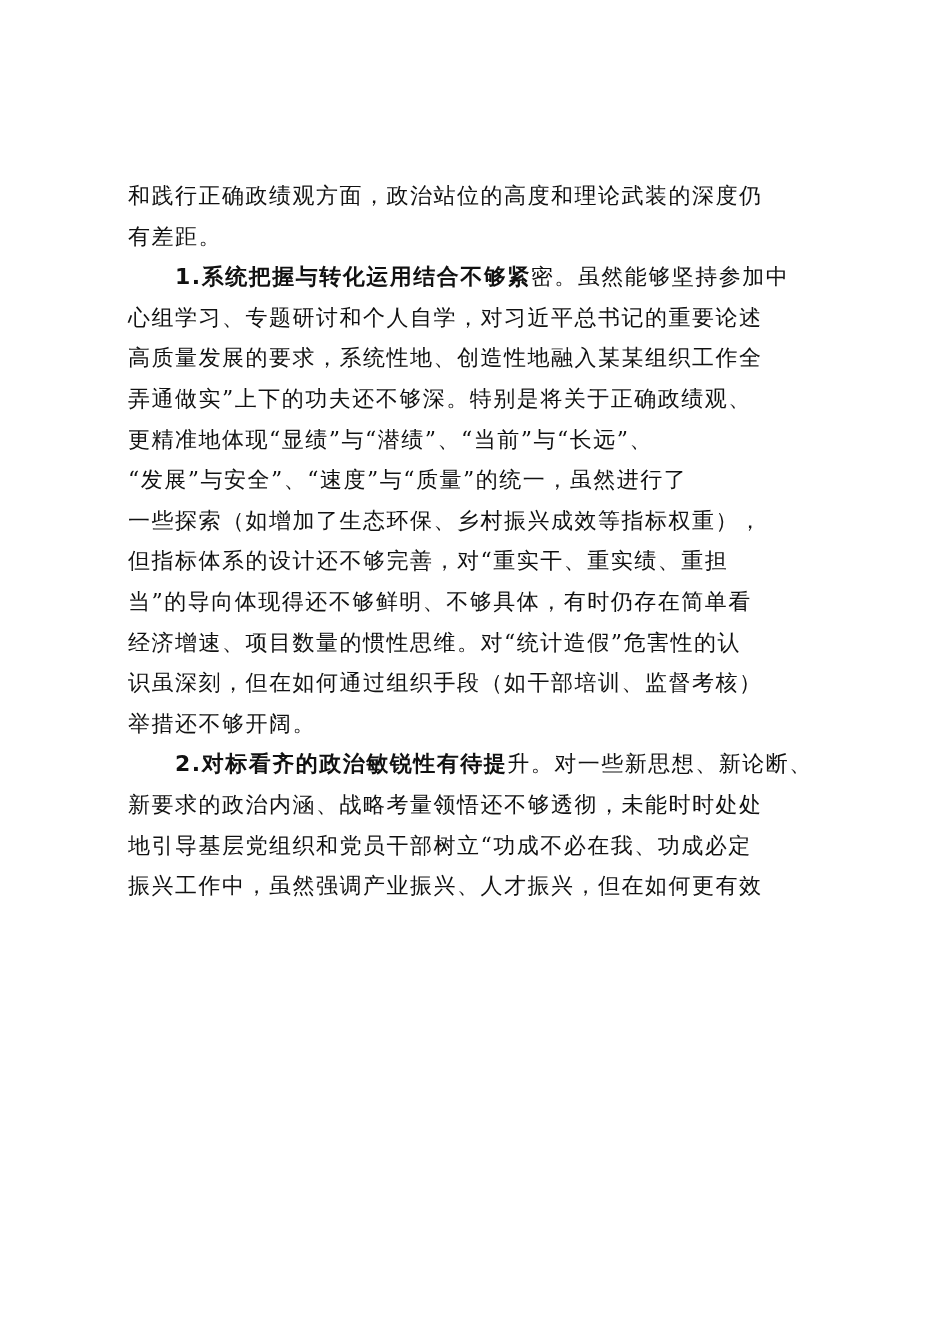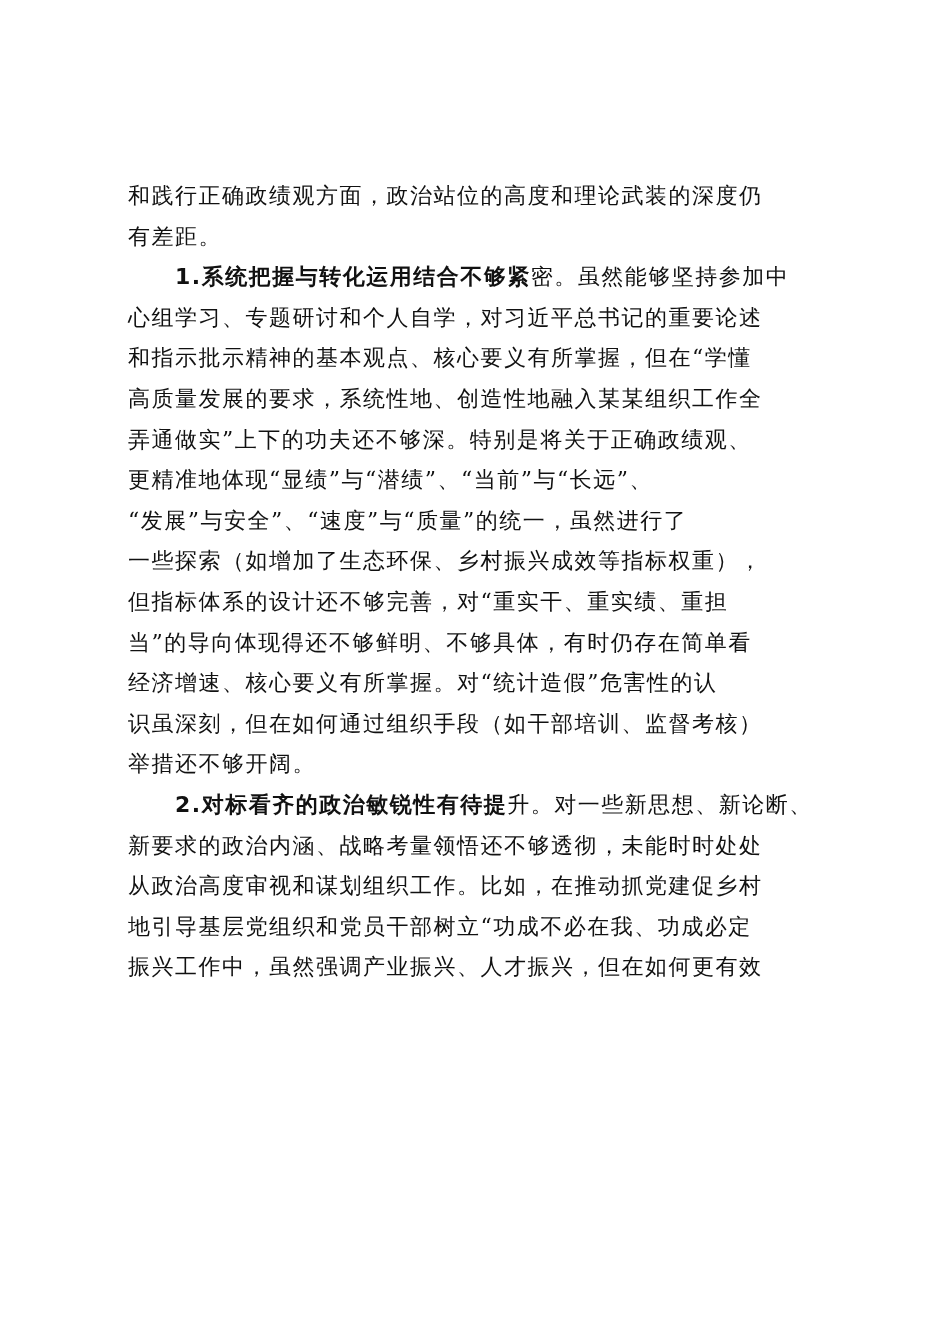--- a/index.html
+++ b/index.html
@@ -51,35 +51,33 @@
   <div class="text-block">
 
     <div>
       <div class="line">和践行正确政绩观方面，政治站位的高度和理论武装的深度仍</div>
       <div class="line">有差距。</div>
     </div>
 
     <div>
       <div class="line indent"><span class="bold">1.系统把握与转化运用结合不够紧</span><span>密。虽然能够坚持参加中</span></div>
       <div class="line">心组学习、专题研讨和个人自学，对习近平总书记的重要论述</div>
-      <div class="line">和指示批示精神的基本观点、核心要义有所掌握，但在“学懂</div>
       <div class="line">高质量发展的要求，系统性地、创造性地融入某某组织工作全</div>
       <div class="line">弄通做实”上下的功夫还不够深。特别是将关于正确政绩观、</div>
       <div class="line">更精准地体现“显绩”与“潜绩”、“当前”与“长远”、</div>
       <div class="line">“发展”与安全”、“速度”与“质量”的统一，虽然进行了</div>
       <div class="line">一些探索（如增加了生态环保、乡村振兴成效等指标权重），</div>
       <div class="line">但指标体系的设计还不够完善，对“重实干、重实绩、重担</div>
       <div class="line">当”的导向体现得还不够鲜明、不够具体，有时仍存在简单看</div>
-      <div class="line">经济增速、核心要义有所掌握。对“统计造假”危害性的认</div>
+      <div class="line">经济增速、项目数量的惯性思维。对“统计造假”危害性的认</div>
       <div class="line">识虽深刻，但在如何通过组织手段（如干部培训、监督考核）</div>
       <div class="line">举措还不够开阔。</div>
     </div>
 
     <div>
       <div class="line indent"><span class="bold">2.对标看齐的政治敏锐性有待提</span><span>升。对一些新思想、新论断、</span></div>
       <div class="line">新要求的政治内涵、战略考量领悟还不够透彻，未能时时处处</div>
-      <div class="line">从政治高度审视和谋划组织工作。比如，在推动抓党建促乡村</div>
       <div class="line">地引导基层党组织和党员干部树立“功成不必在我、功成必定</div>
       <div class="line">振兴工作中，虽然强调产业振兴、人才振兴，但在如何更有效</div>
     </div>
 
   </div>
 </div>
 
 </body></html>

